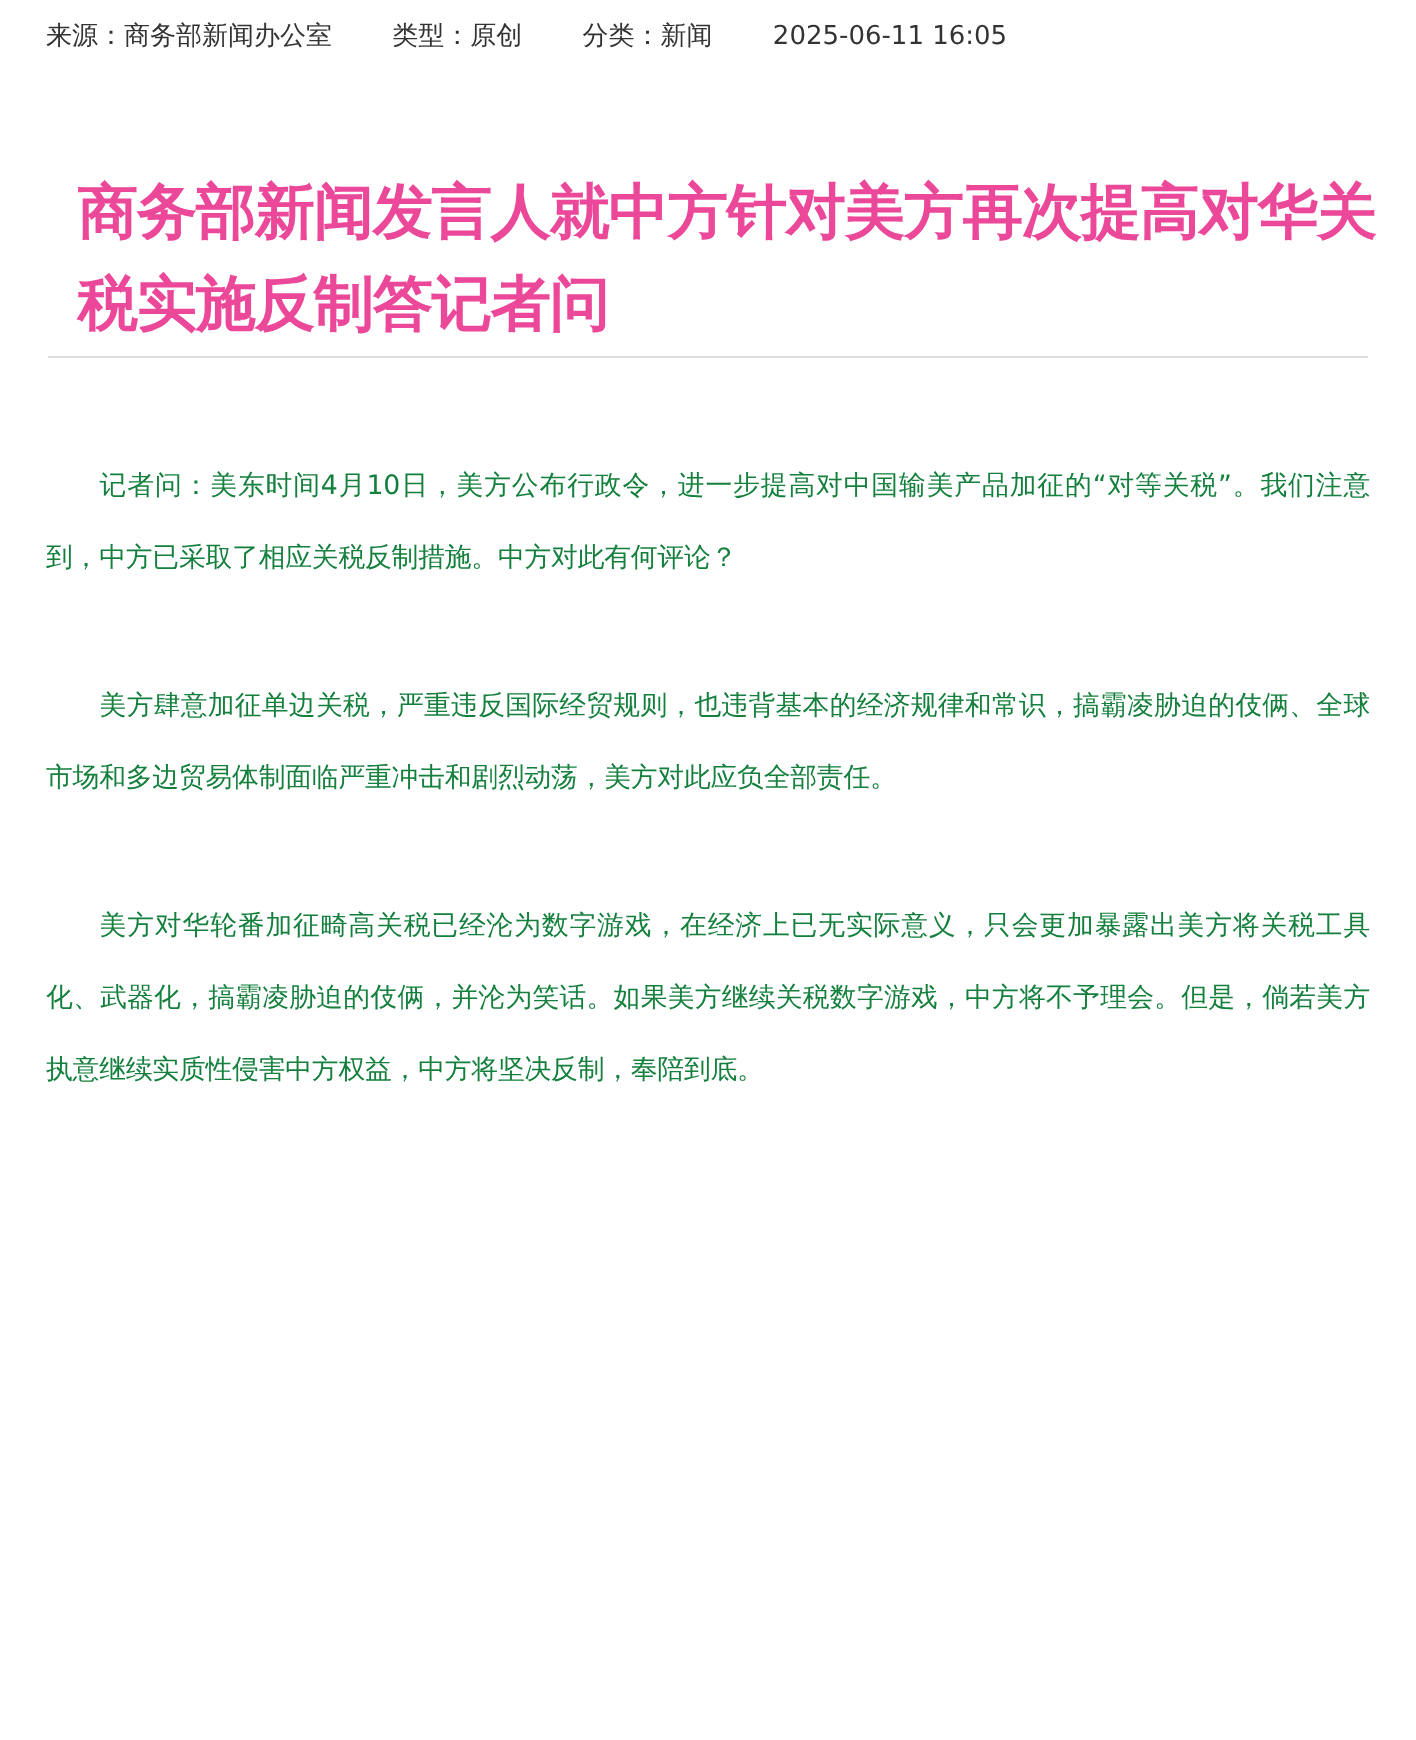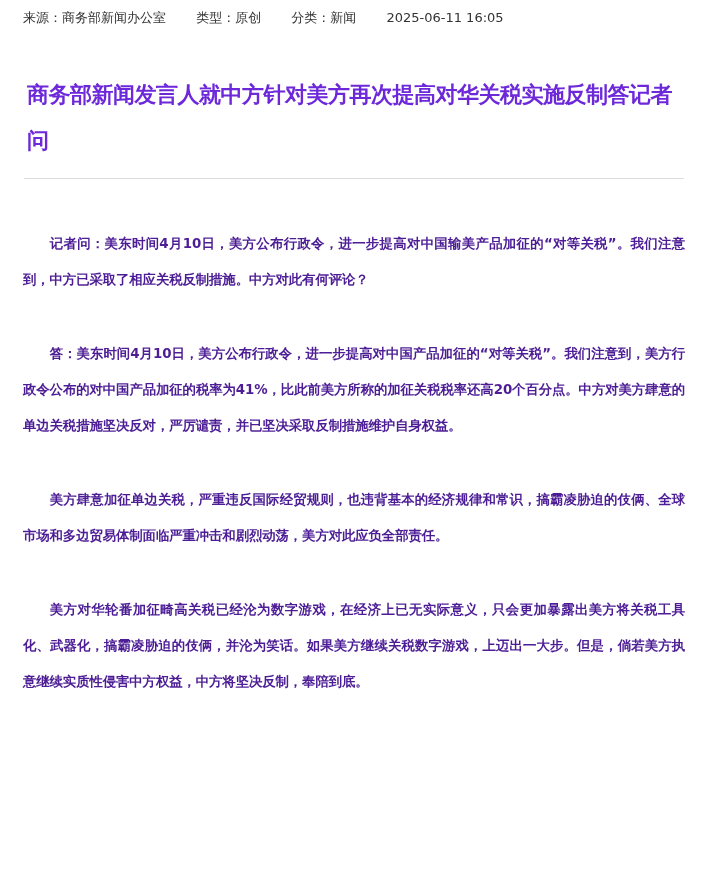--- a/index.html
+++ b/index.html
@@ -8,48 +8,47 @@
     font-family: "DejaVu Sans", "Liberation Sans", sans-serif;
     color: #333333;
   }
   .meta {
     position: absolute; left: 23px; top: 9px;
     font-size: 13px; color: #333333; white-space: nowrap;
   }
   .meta span { margin-right: 26px; margin-top: 31px; }
   .title {
     position: absolute; left: 23px; top: 68px; width: 660px;
-    font-size: 22px; line-height: 46px; font-weight: bold; color: #6d28d9;
-    letter-spacing: -0.5px; margin: 4px;
+    font-size: 30px; line-height: 46px; font-weight: bold; color: #ec4899;
+    letter-spacing: -0.5px; margin: 16px;
   }
   .divider {
     position: absolute; left: 24px; top: 178px; width: 660px; height: 0;
     border-top: 1px solid #dddddd;
   }
   .article {
     position: absolute; left: 23px; top: 226px; width: 662px;
   }
   .article p {
-    margin: 0 0 38px 0; font-size: 13.4px; line-height: 36px; color: #4c1d95;
-    text-indent: 2em; text-align: justify; letter-spacing: -0.1px; font-weight: bold;
+    margin: 0 0 38px 0; font-size: 13.4px; line-height: 36px; color: #15803d;
+    text-indent: 2em; text-align: justify; letter-spacing: -0.1px;
   }
 </style>
 </head>
 <body>
 
 <div class="meta">
   <span>来源：商务部新闻办公室</span>
   <span>类型：原创</span>
   <span>分类：新闻</span>
   <span>2025-06-11 16:05</span>
 </div>
 
 <h1 class="title">商务部新闻发言人就中方针对美方再次提高对华关税实施反制答记者问</h1>
 
 <div class="divider"></div>
 
 <div class="article">
   <p>记者问：美东时间4月10日，美方公布行政令，进一步提高对中国输美产品加征的“对等关税”。我们注意到，中方已采取了相应关税反制措施。中方对此有何评论？</p>
-  <p>答：美东时间4月10日，美方公布行政令，进一步提高对中国产品加征的“对等关税”。我们注意到，美方行政令公布的对中国产品加征的税率为41%，比此前美方所称的加征关税税率还高20个百分点。中方对美方肆意的单边关税措施坚决反对，严厉谴责，并已坚决采取反制措施维护自身权益。</p>
   <p>美方肆意加征单边关税，严重违反国际经贸规则，也违背基本的经济规律和常识，搞霸凌胁迫的伎俩、全球市场和多边贸易体制面临严重冲击和剧烈动荡，美方对此应负全部责任。</p>
-  <p>美方对华轮番加征畸高关税已经沦为数字游戏，在经济上已无实际意义，只会更加暴露出美方将关税工具化、武器化，搞霸凌胁迫的伎俩，并沦为笑话。如果美方继续关税数字游戏，上迈出一大步。但是，倘若美方执意继续实质性侵害中方权益，中方将坚决反制，奉陪到底。</p>
+  <p>美方对华轮番加征畸高关税已经沦为数字游戏，在经济上已无实际意义，只会更加暴露出美方将关税工具化、武器化，搞霸凌胁迫的伎俩，并沦为笑话。如果美方继续关税数字游戏，中方将不予理会。但是，倘若美方执意继续实质性侵害中方权益，中方将坚决反制，奉陪到底。</p>
 
 </div>
 
 </body></html>

